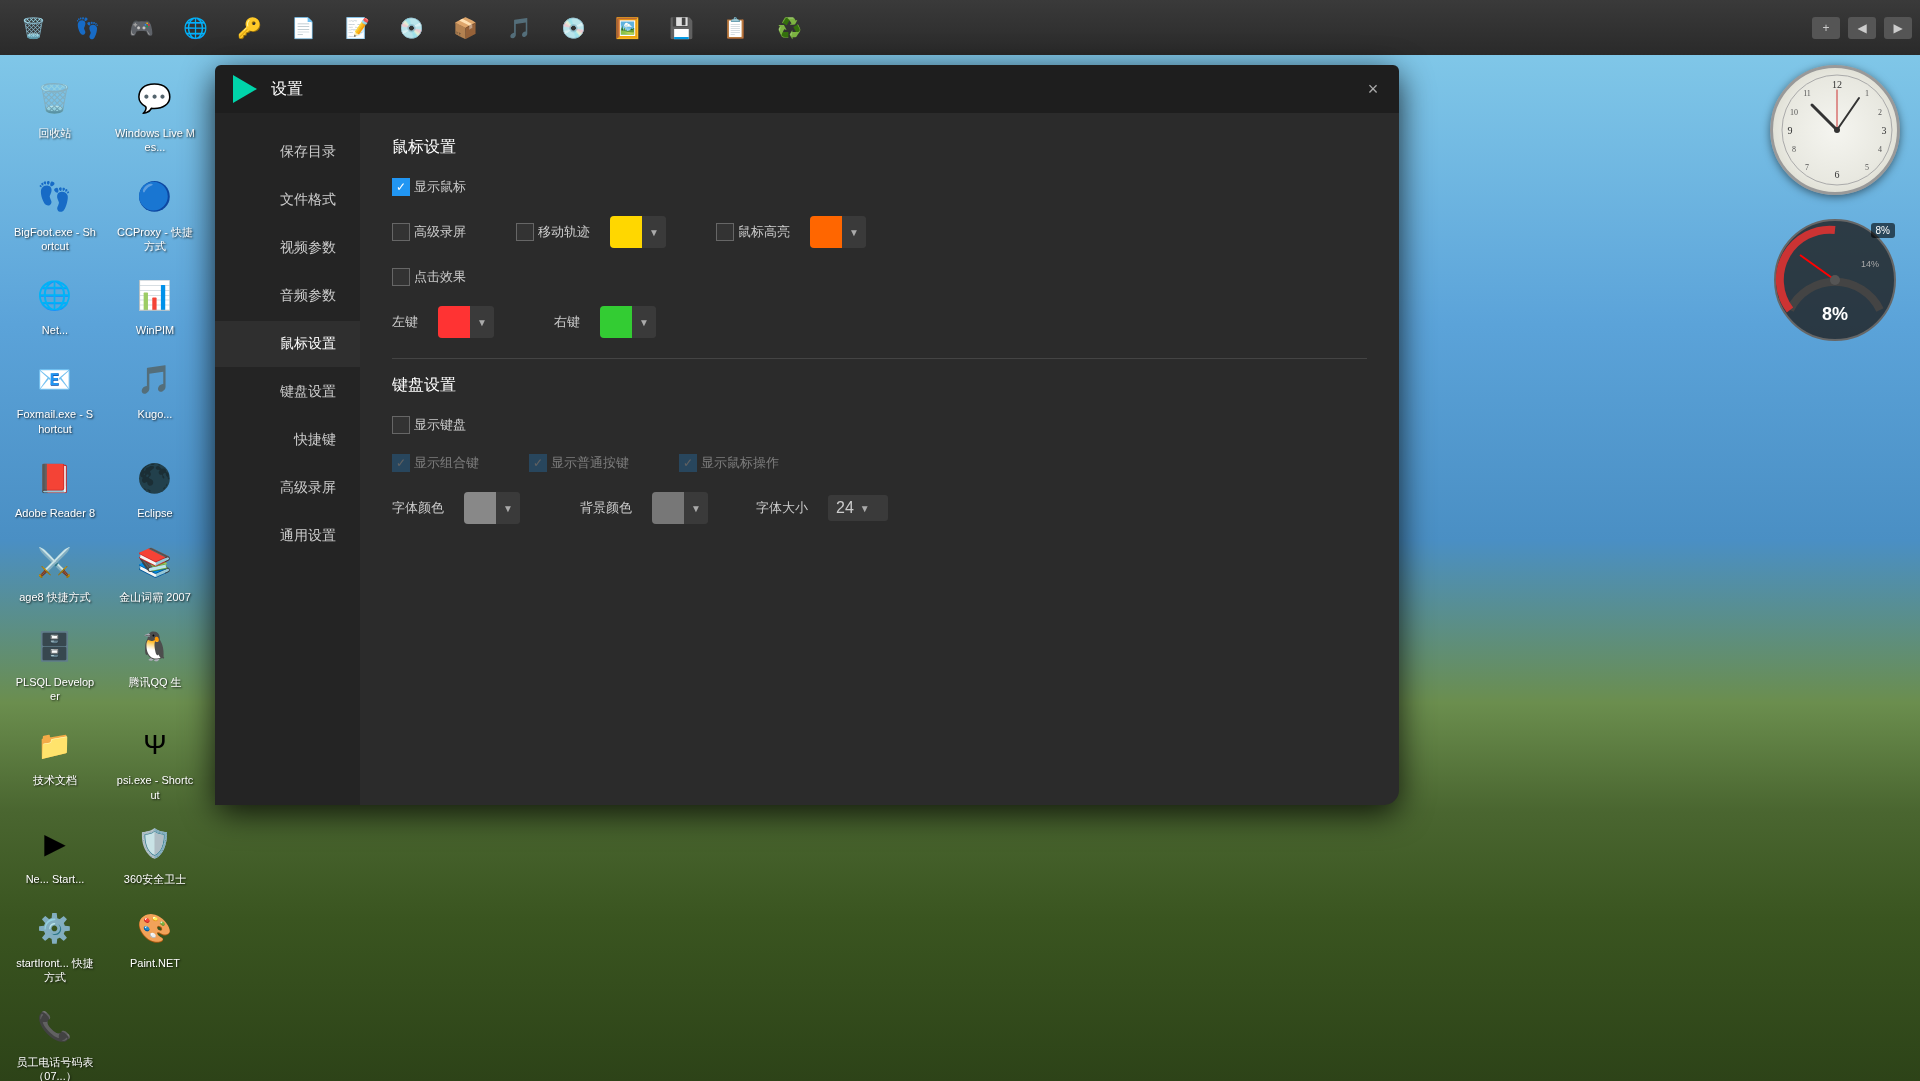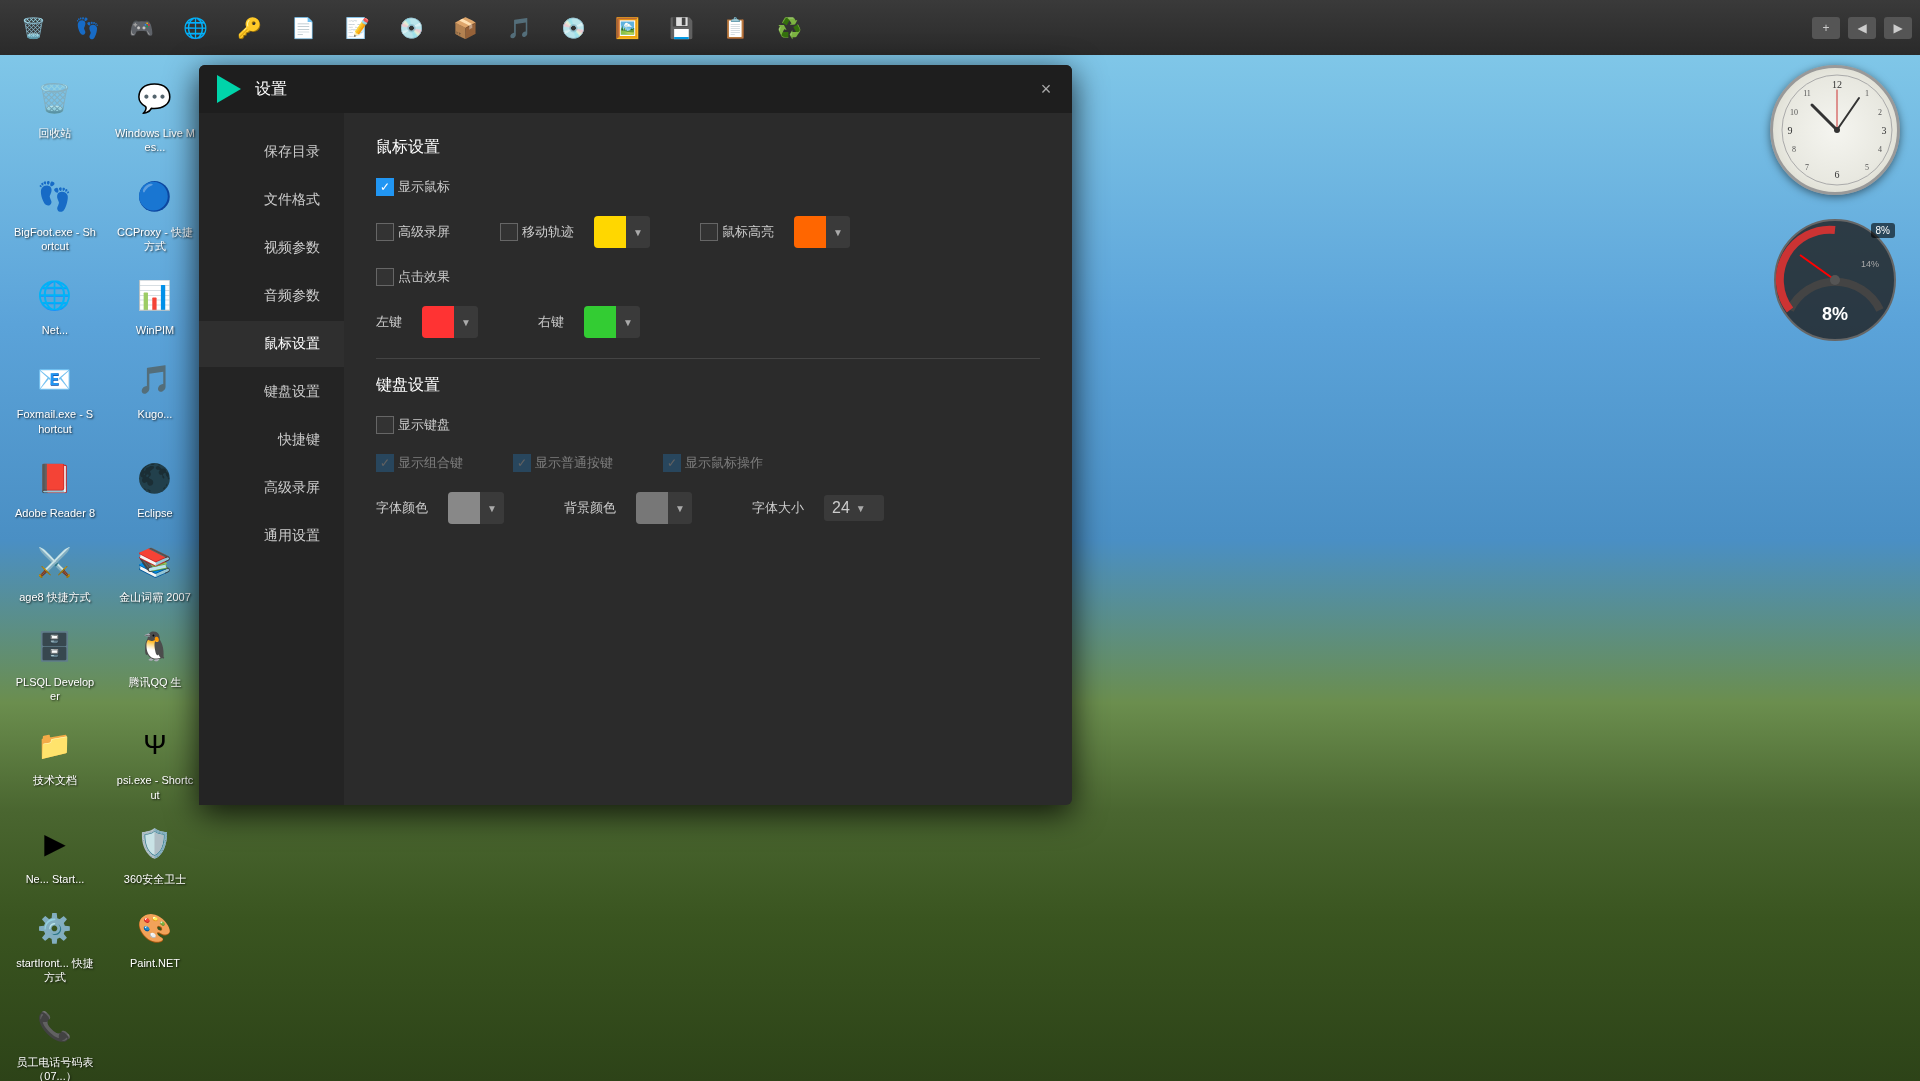--- a/index.html
+++ b/index.html
@@ -154,25 +154,25 @@
       top: 215px;
       right: 10px;
       width: 140px;
       height: 140px;
     }
 
     
     .settings-dialog {
       position: absolute;
       top: 65px;
-      left: 199px;
-      width: 873px;
+      left: 215px;
+      width: 1184px;
       height: 740px;
       background: #2b2b2b;
-      border-radius: 6px;
+      border-radius: 15px;
       box-shadow: 0 8px 32px rgba(0,0,0,0.8);
       display: flex;
       flex-direction: column;
       z-index: 100;
     }
 
     .dialog-titlebar {
       height: 48px;
       background: #1e1e1e;
       border-radius: 6px 6px 0 0;
@@ -675,21 +675,21 @@
             <div class="color-swatch" style="background:#888888;"></div>
             <div class="color-dropdown-arrow">▼</div>
           </div>
 
           <span class="label-text" style="margin-left: 40px;">背景颜色</span>
           <div class="color-picker">
             <div class="color-swatch" style="background:#777777;"></div>
             <div class="color-dropdown-arrow">▼</div>
           </div>
 
-          <span class="label-text" style="margin-left: 40px;">字体大小</span>
+          <span class="label-text" style="margin-left: 28px;">字体大小</span>
           <div class="select-box">
             <span>24</span>
             <span class="select-arrow">▼</span>
           </div>
         </div>
 
       </div>
     </div>
   </div>
 

